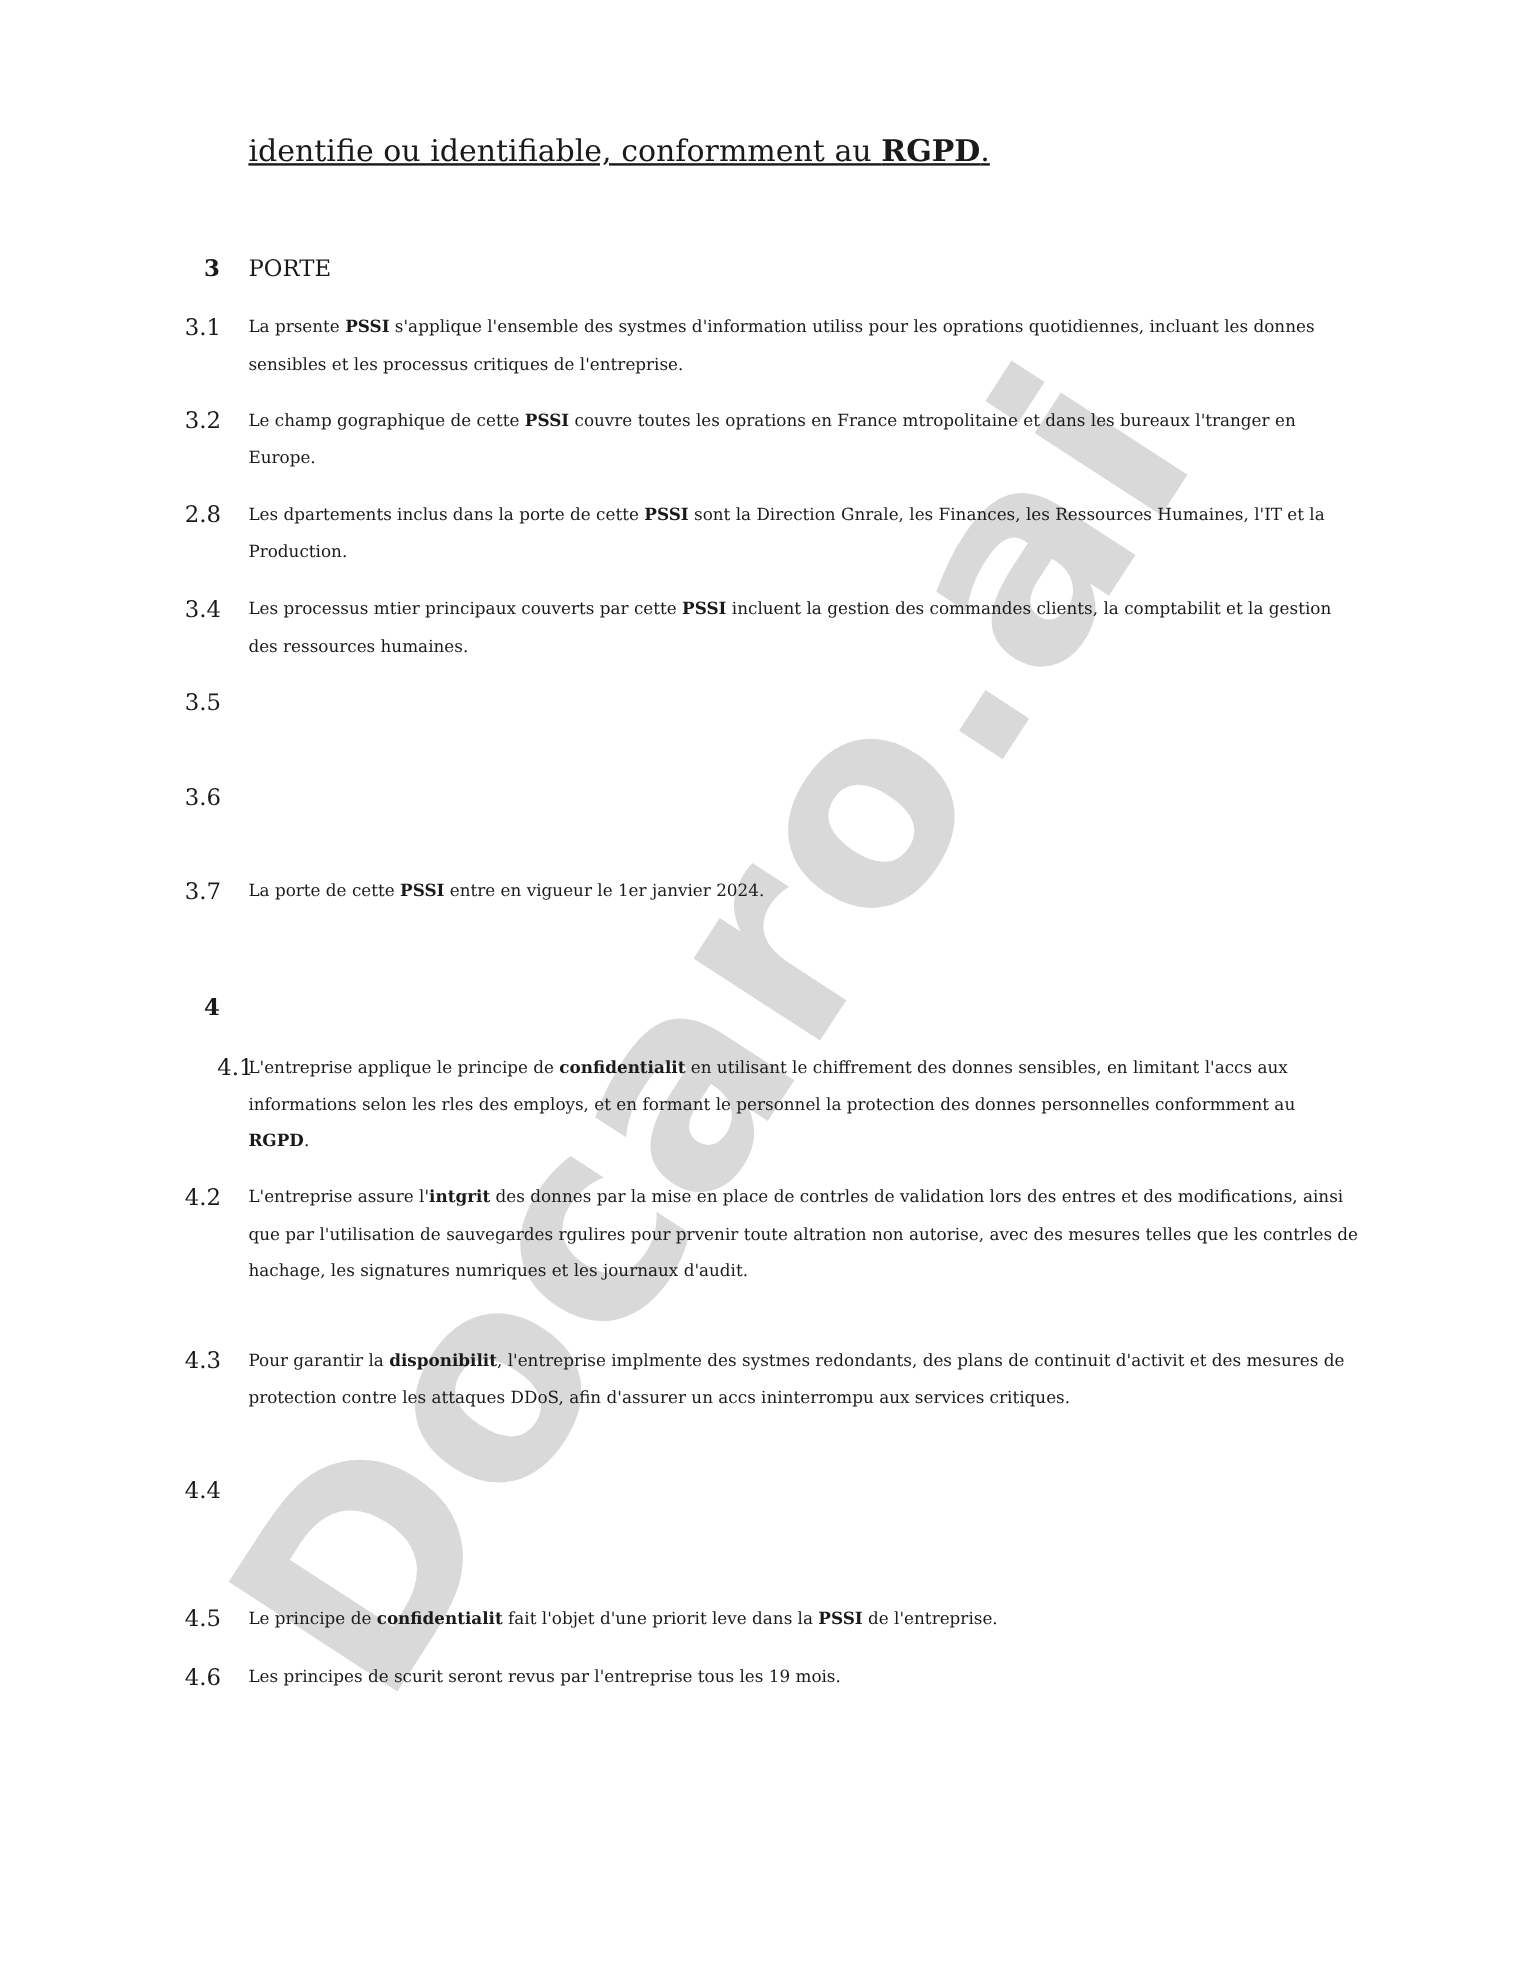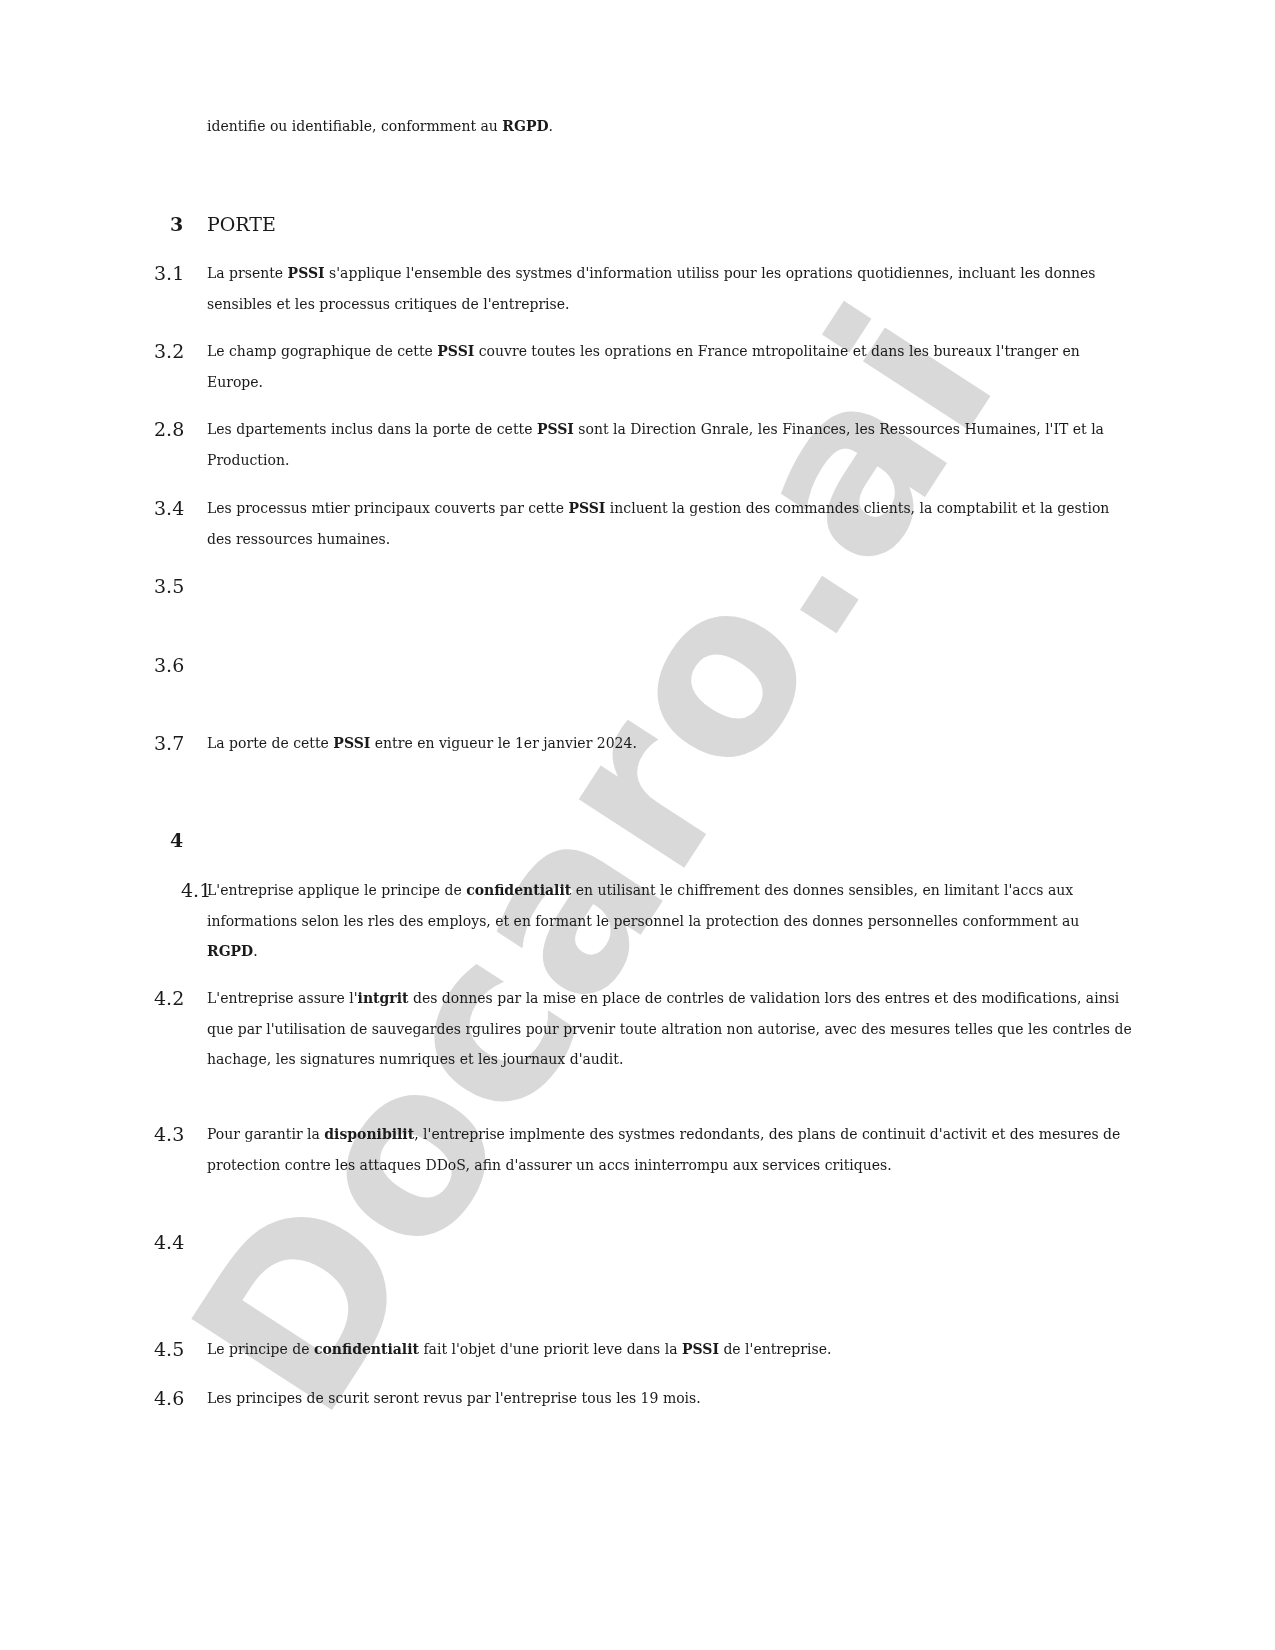--- a/index.html
+++ b/index.html
@@ -33,23 +33,24 @@
     .page {
       position: absolute;
       left: 0;
       top: 0;
       width: 1275px;
       height: 1650px;
       z-index: 1;
     }
     .line {
       position: absolute;
-      font-size: 14px;
+      font-size: 25px;
       line-height: 30.5px;
       white-space: nowrap;
+      text-decoration: underline;
     }
     .num {
       position: absolute;
       left: 154px;
       font-size: 19px;
       line-height: 30.5px;
     }
     .heading-num {
       position: absolute;
       left: 170px;

